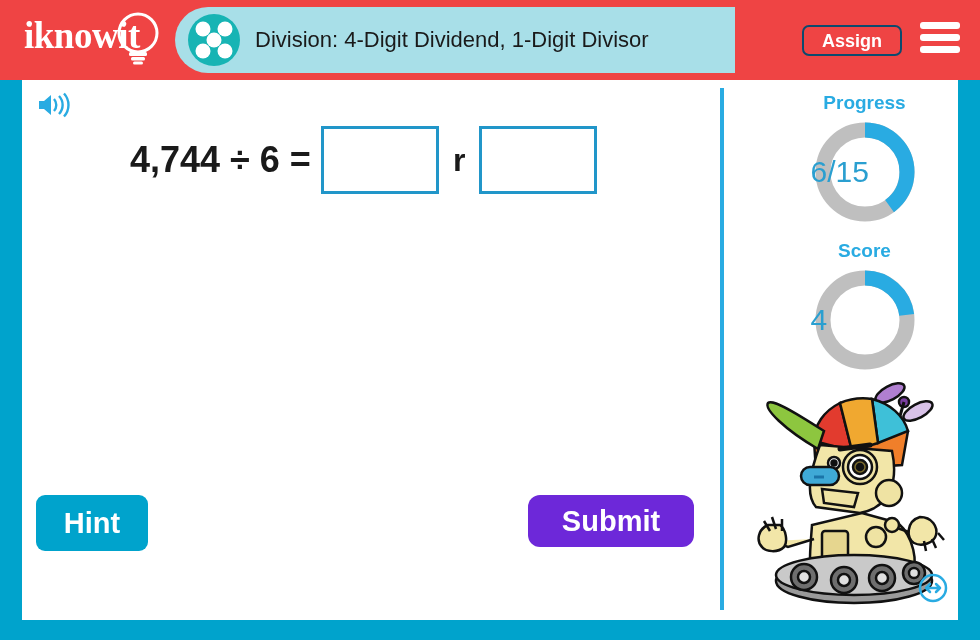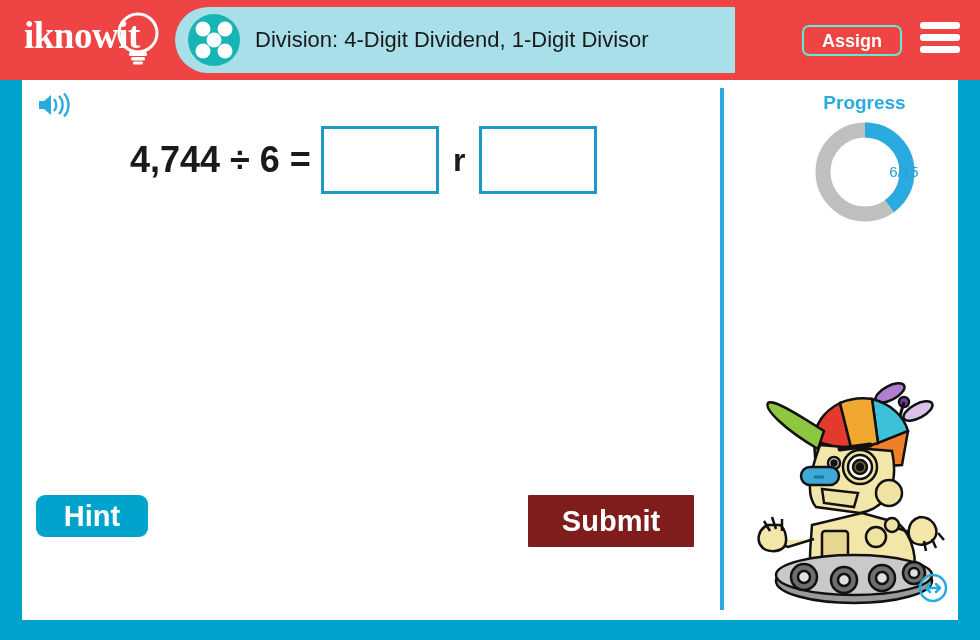--- a/index.html
+++ b/index.html
@@ -72,21 +72,21 @@
     color: #1a1a1a;
     white-space: nowrap;
   }
 
   #assign-button {
     position: absolute;
     right: 78px; top: 25px;
     height: 31px;
     padding: 0 18px;
     line-height: 29px;
-    border: 2px solid #5eead4;
+    border: 2px solid #0c4a6e;
     border-radius: 7px;
     color: #ffffff;
     font-size: 18px;
     font-weight: bold;
     background: transparent;
     cursor: pointer;
     white-space: nowrap;
   }
 
   #menu-button {
@@ -147,36 +147,36 @@
   }
   #remainder-label {
     font-size: 32px;
     color: #1a1a1a;
     margin: 0 14px;
   }
 
   #hint-button {
     position: absolute;
     left: 14px; top: 415px;
-    width: 112px; height: 42px;
+    width: 112px; height: 56px;
     background: #00a3cc;
     border: none;
     border-radius: 9px;
     color: #ffffff;
     font-size: 29px;
     font-weight: bold;
     cursor: pointer;
   }
   #submit-button {
     position: absolute;
     left: 506px; top: 415px;
     width: 166px; height: 52px;
-    background: #7f1d1d;
+    background: #6d28d9;
     border: none;
-    border-radius: 1px;
+    border-radius: 12px;
     color: #ffffff;
     font-size: 29px;
     font-weight: bold;
     cursor: pointer;
   }
 
   
   #divider {
     position: absolute;
     left: 698px; top: 8px;
@@ -198,22 +198,22 @@
     font-weight: bold;
     color: #29abe2;
     margin-bottom: 4px;
   }
   .ring-wrap { position: relative; width: 108px; height: 108px; margin: 0 auto; }
   .ring-value {
     position: absolute;
     left: 0; top: 0;
     width: 108px; height: 108px;
     line-height: 108px;
-    text-align: right;
-    font-size: 15px;
+    text-align: left;
+    font-size: 30px;
     color: #2a9fd0;
   }
 
   #mascot-wrap {
     position: absolute;
     left: 18px; top: 295px;
     width: 210px; height: 230px;
   }
   #resize-icon {
     position: absolute;
@@ -291,20 +291,30 @@
         <div class="meter-label">Progress</div>
         <div class="ring-wrap">
           <svg viewBox="0 0 108 108" width="108" height="108">
             <circle cx="54" cy="54" r="42" fill="none" stroke="#bfbfbf" stroke-width="15"></circle>
             <circle id="progress-arc" cx="54" cy="54" r="42" fill="none" stroke="#29abe2" stroke-width="15" transform="rotate(-90 54 54)" stroke-dasharray="263.89" stroke-dashoffset="158.34"></circle>
           </svg>
           <div class="ring-value">6/15</div>
         </div>
       </div>
 
+      <div class="meter" id="score-meter">
+        <div class="meter-label">Score</div>
+        <div class="ring-wrap">
+          <svg viewBox="0 0 108 108" width="108" height="108">
+            <circle cx="54" cy="54" r="42" fill="none" stroke="#bfbfbf" stroke-width="15"></circle>
+            <circle id="score-arc" cx="54" cy="54" r="42" fill="none" stroke="#29abe2" stroke-width="15" transform="rotate(-90 54 54)" stroke-dasharray="263.89" stroke-dashoffset="203.20"></circle>
+          </svg>
+          <div class="ring-value">4</div>
+        </div>
+      </div>
 
       <div id="mascot-wrap">
         <svg viewBox="0 0 210 230" width="210" height="230">
 
           <g stroke="#111" stroke-width="2.5">
             <ellipse cx="148" cy="18" rx="16" ry="7" fill="#b07fd0" transform="rotate(-28 148 18)"></ellipse>
             <ellipse cx="176" cy="36" rx="16" ry="7" fill="#d9c2e8" transform="rotate(-28 176 36)"></ellipse>
             <circle cx="162" cy="27" r="5" fill="#7b3fa0"></circle>
             <line x1="162" y1="27" x2="156" y2="48" stroke="#111" stroke-width="3"></line>
           </g>

